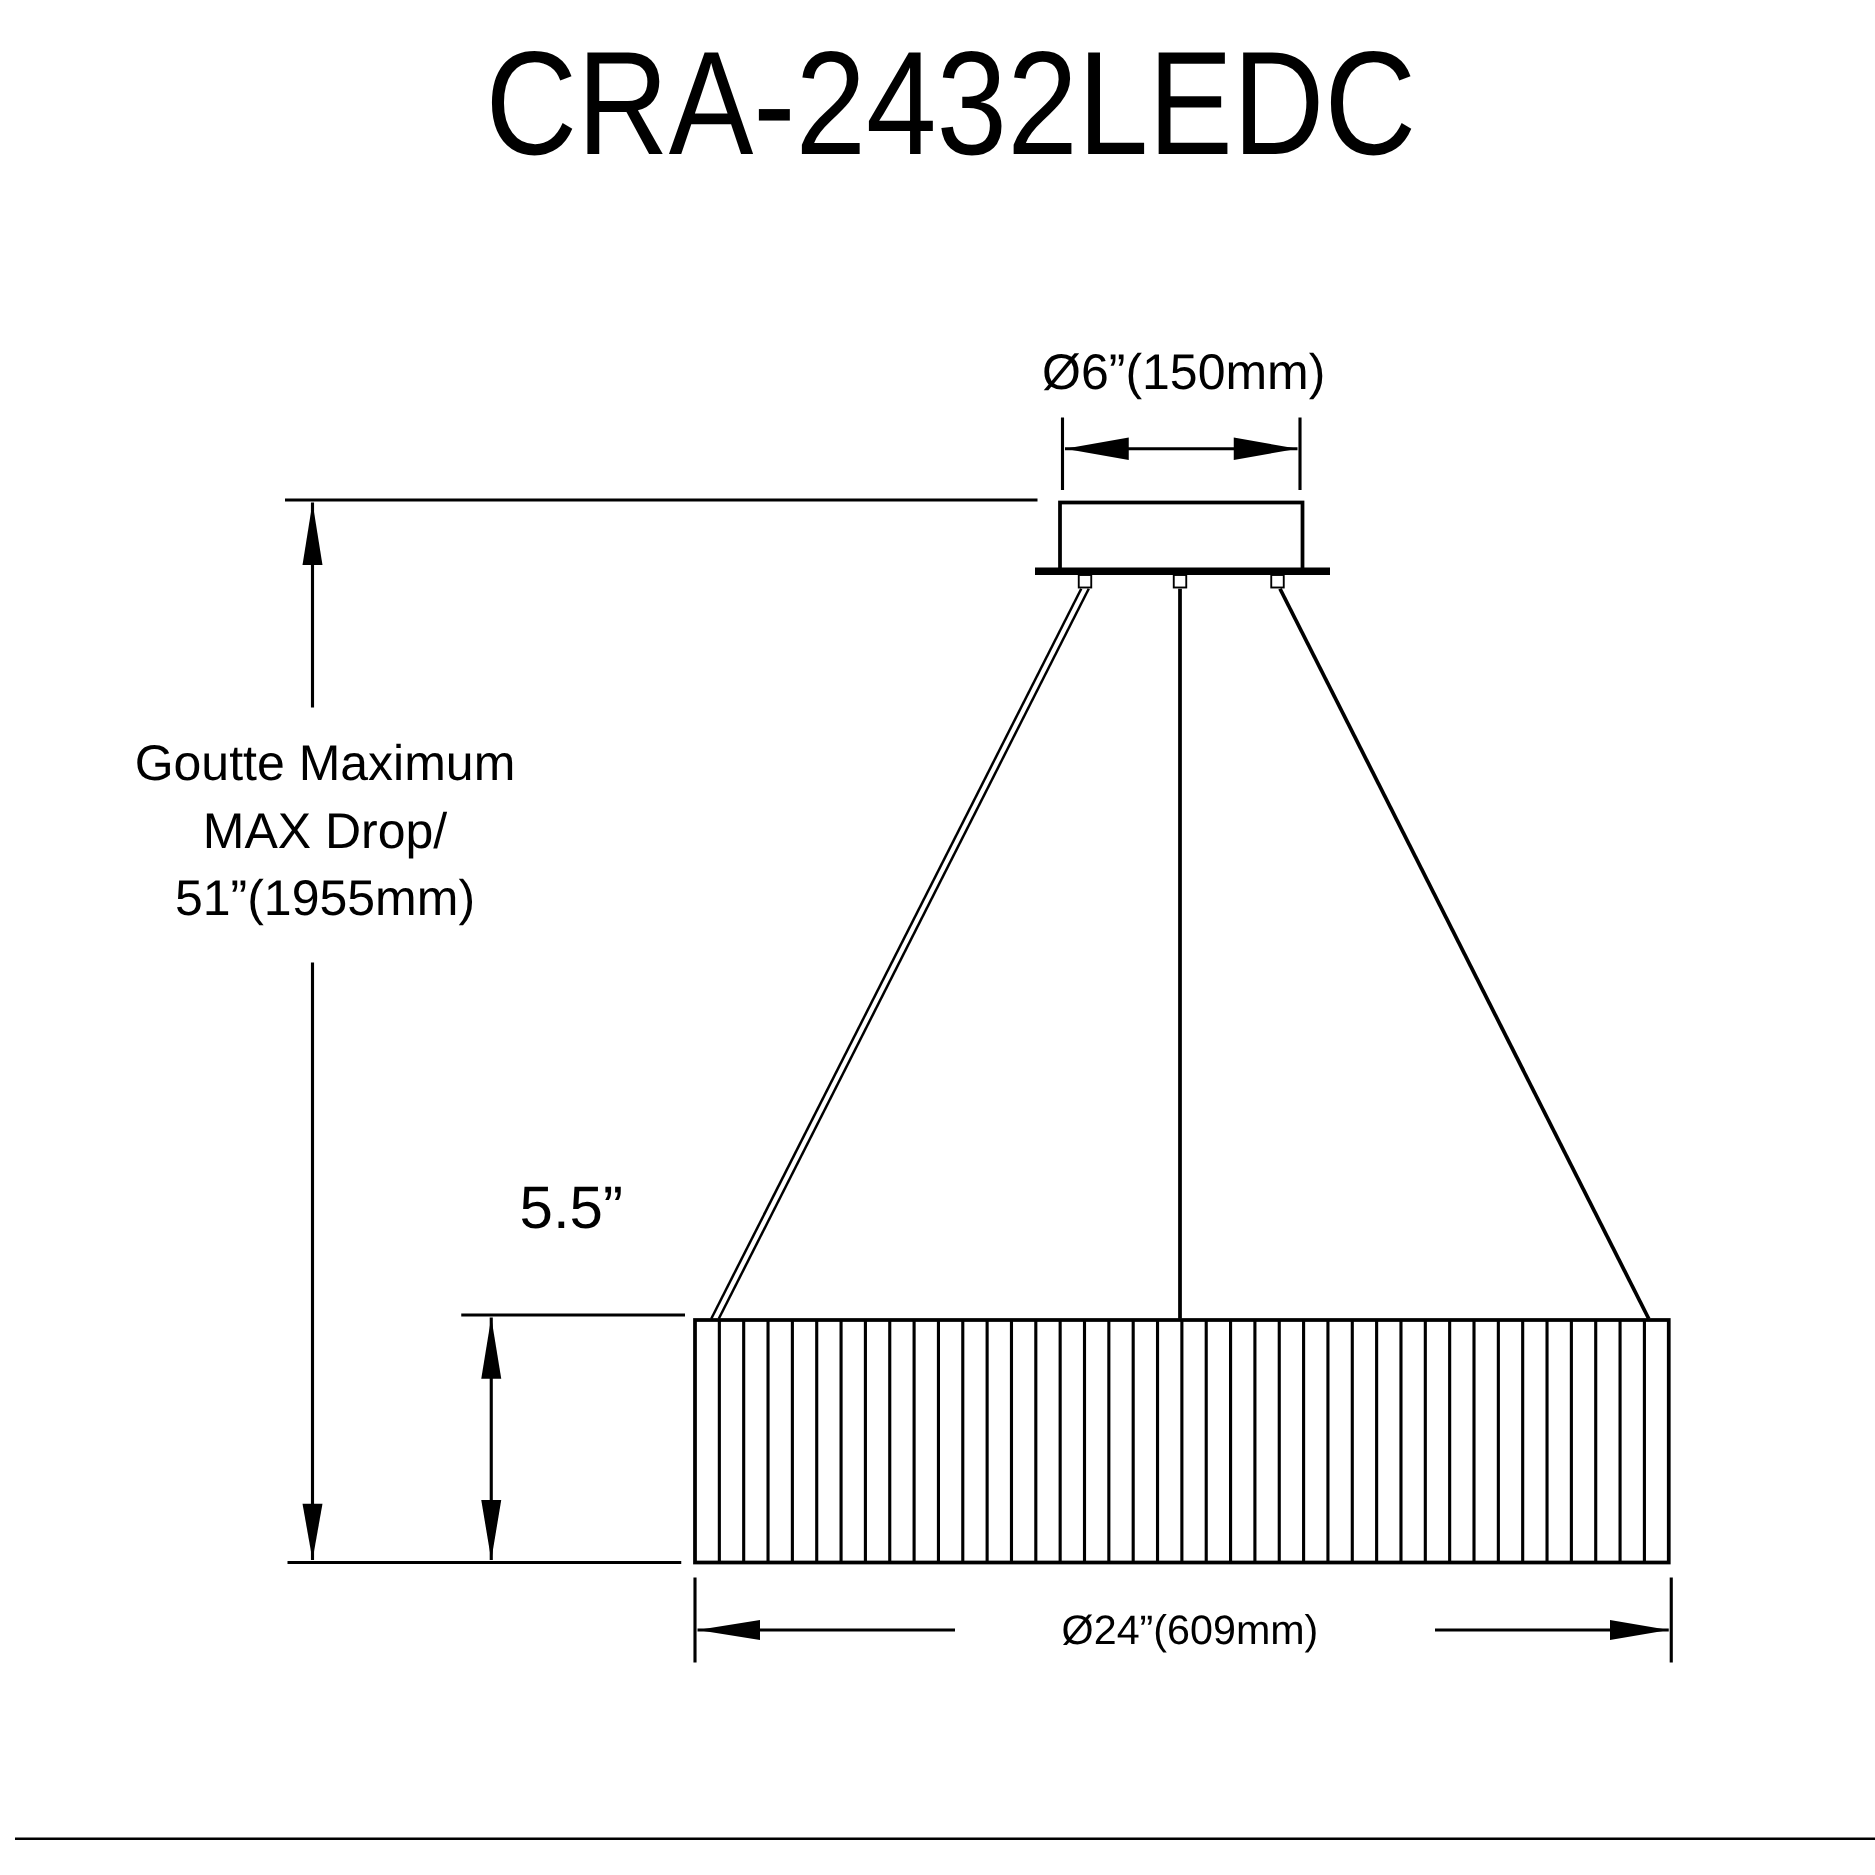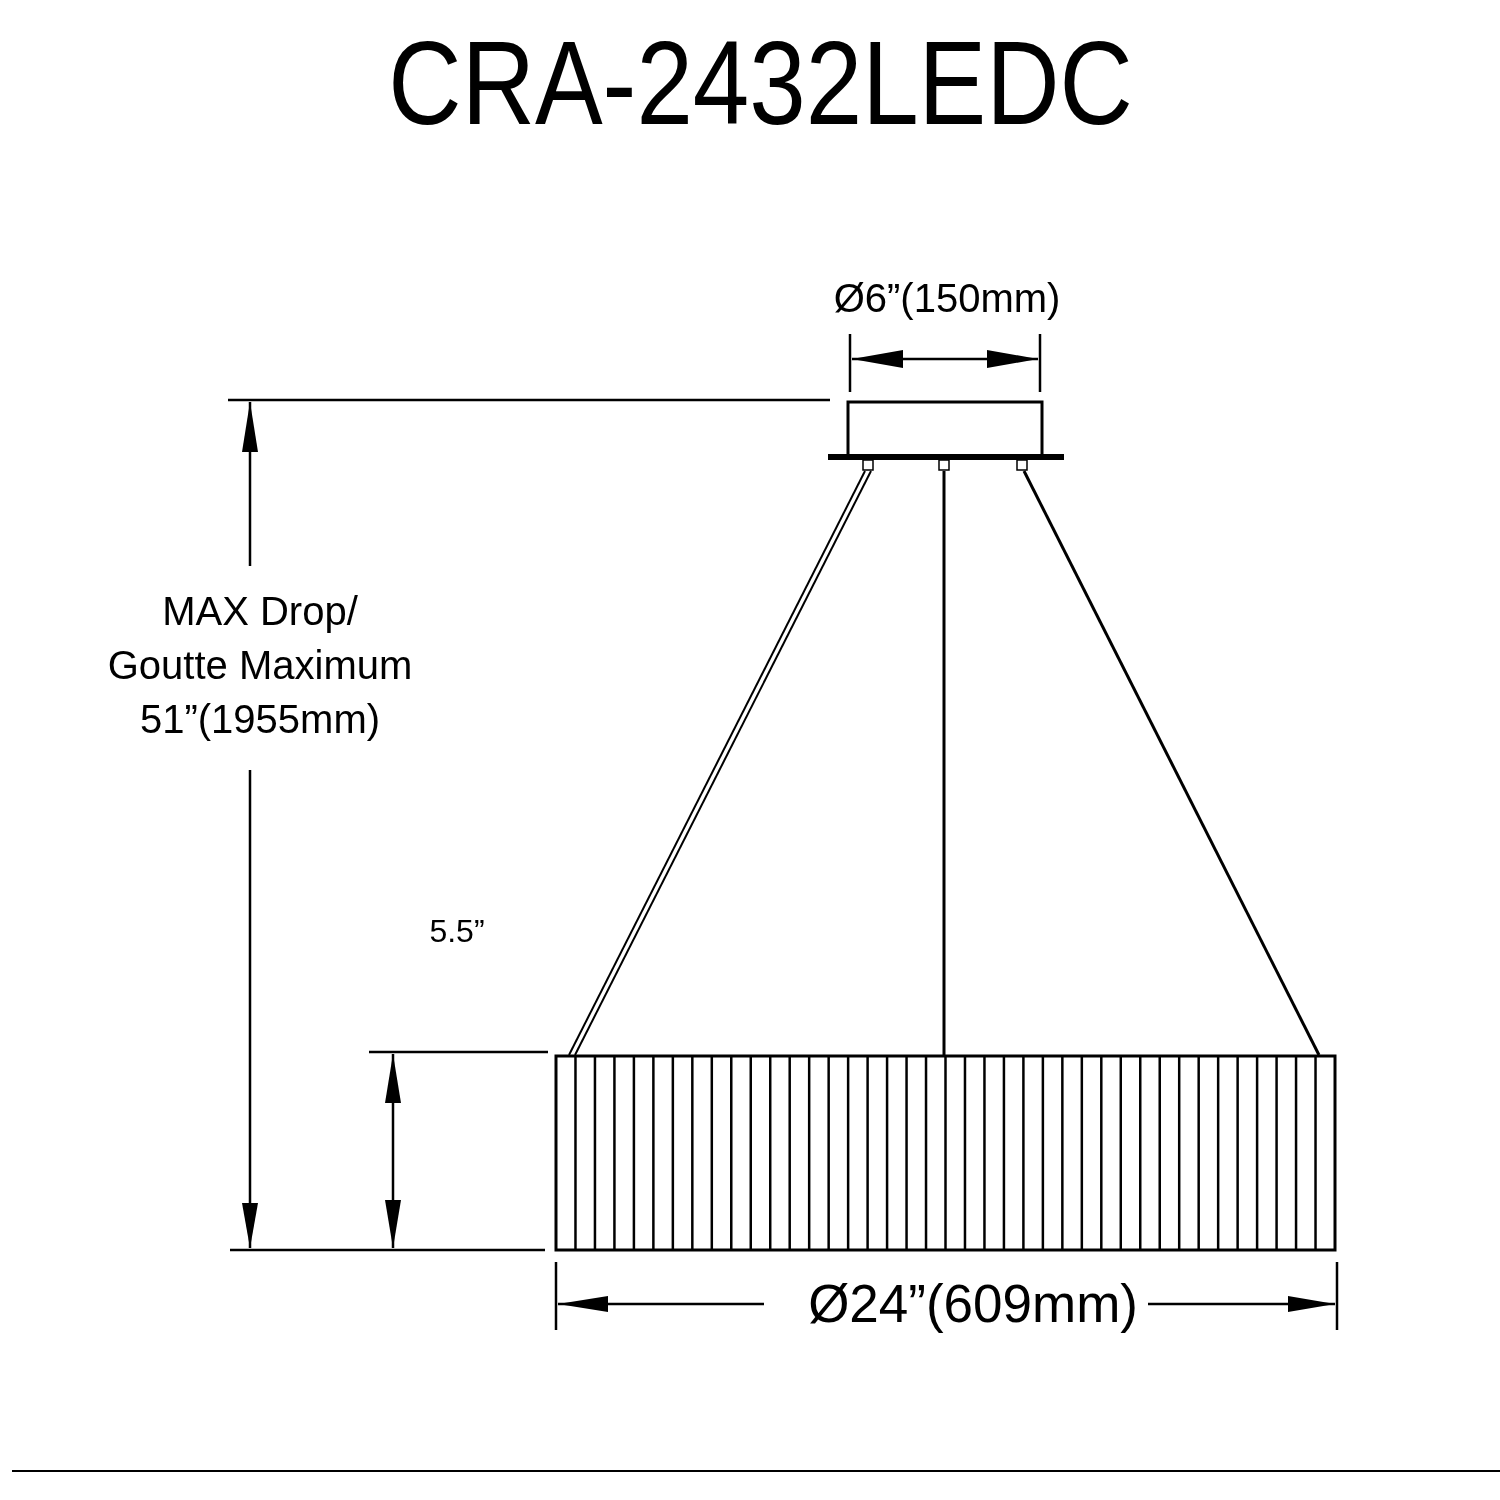--- a/index.html
+++ b/index.html
@@ -2,22 +2,22 @@
 <html><head>
 <meta charset="utf-8">
 <style>
   html, body { margin: 0; padding: 0; background: #ffffff; }
   body { width: 1500px; height: 1500px; position: relative; overflow: hidden; font-family: "Liberation Sans", sans-serif; color: #000; }
   #stage { position: absolute; left: 0; top: 0; width: 1500px; height: 1500px; margin-left: 12px; }
   .lbl { position: absolute; text-align: center; color: #000; white-space: nowrap; font-family: "Liberation Sans", sans-serif; }
   #title { left: 0; width: 1500px; top: 18px; font-size: 118px; line-height: 130px; transform: scaleX(0.86); transform-origin: 740px 0; }
   #canopy-dim { left: 790px; width: 290px; top: 274px; font-size: 40px; line-height: 48px; }
   #drop-label { left: 48px; width: 400px; top: 584px; font-size: 40px; line-height: 54px; }
-  #height-label { left: 340px; width: 210px; top: 904px; font-size: 32px; line-height: 54px; }
-  #width-dim { left: 786px; width: 340px; top: 1280px; font-size: 53px; line-height: 48px; text-align: right; }
+  #height-label { left: 340px; width: 210px; top: 940px; font-size: 48px; line-height: 54px; }
+  #width-dim { left: 770px; width: 340px; top: 1280px; font-size: 33px; line-height: 48px; }
 </style>
 </head>
 <body>
 
 <div id="stage">
 
   <div id="title" class="lbl">CRA-2432LEDC</div>
 
   <svg width="1500" height="1500" viewBox="0 0 1500 1500" style="position:absolute;left:0;top:0;">
     <g stroke="#000" fill="none" stroke-width="2.5">
@@ -113,22 +113,22 @@
         <polygon points="1323,1304 1276,1296 1276,1312" fill="#000" stroke="none"></polygon>
       </g>
 
       <line x1="0" y1="1471" x2="1500" y2="1471" stroke-width="2"></line>
     </g>
   </svg>
 
   <div id="canopy-dim" class="lbl">Ø6”(150mm)</div>
 
   <div id="drop-label" class="lbl">
+    <div>Goutte Maximum</div>
     <div>MAX Drop/</div>
-    <div>Goutte Maximum</div>
     <div>51”(1955mm)</div>
   </div>
 
   <div id="height-label" class="lbl">
     <div>5.5”</div>
   </div>
 
   <div id="width-dim" class="lbl">Ø24”(609mm)</div>
 </div>
 

